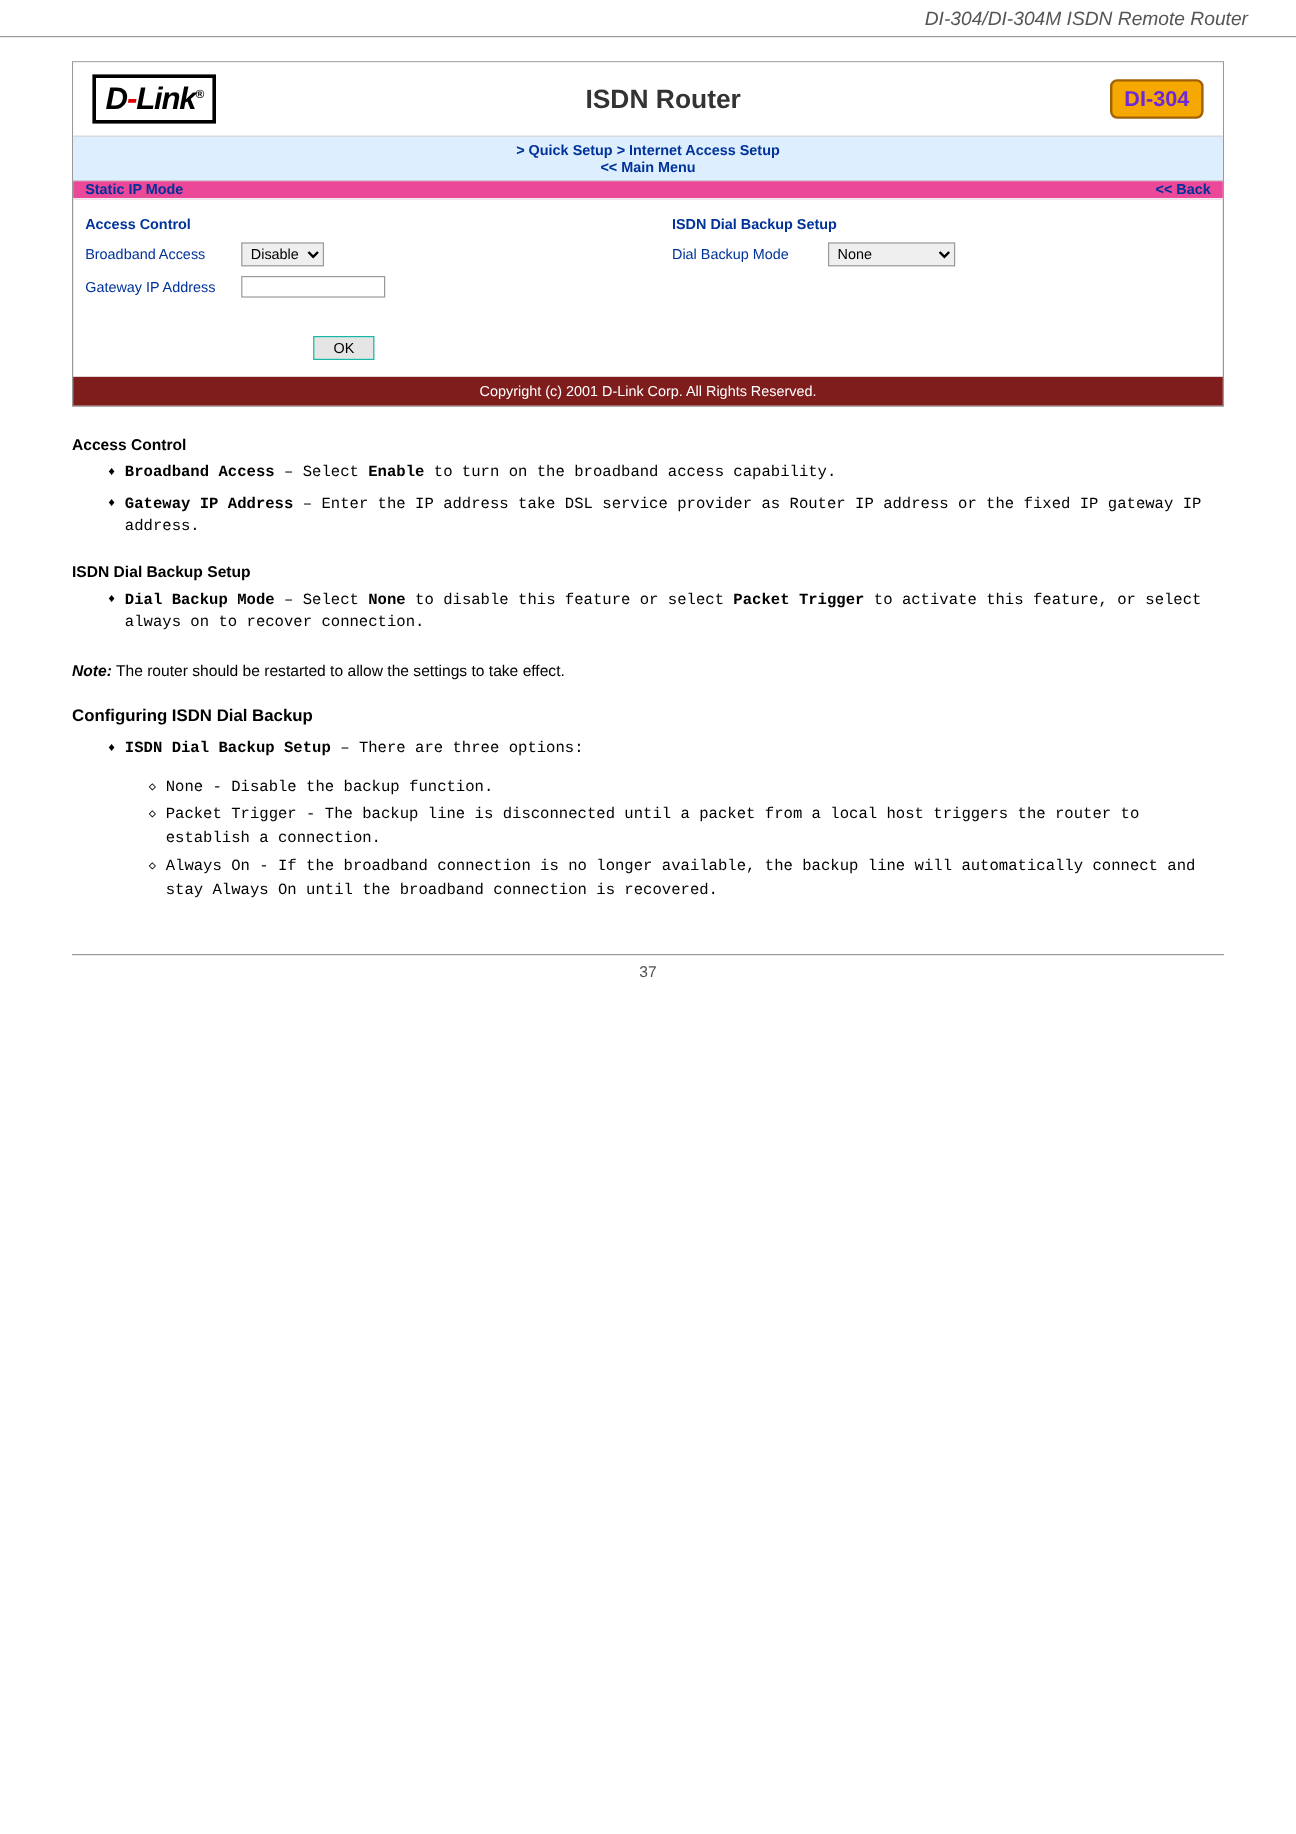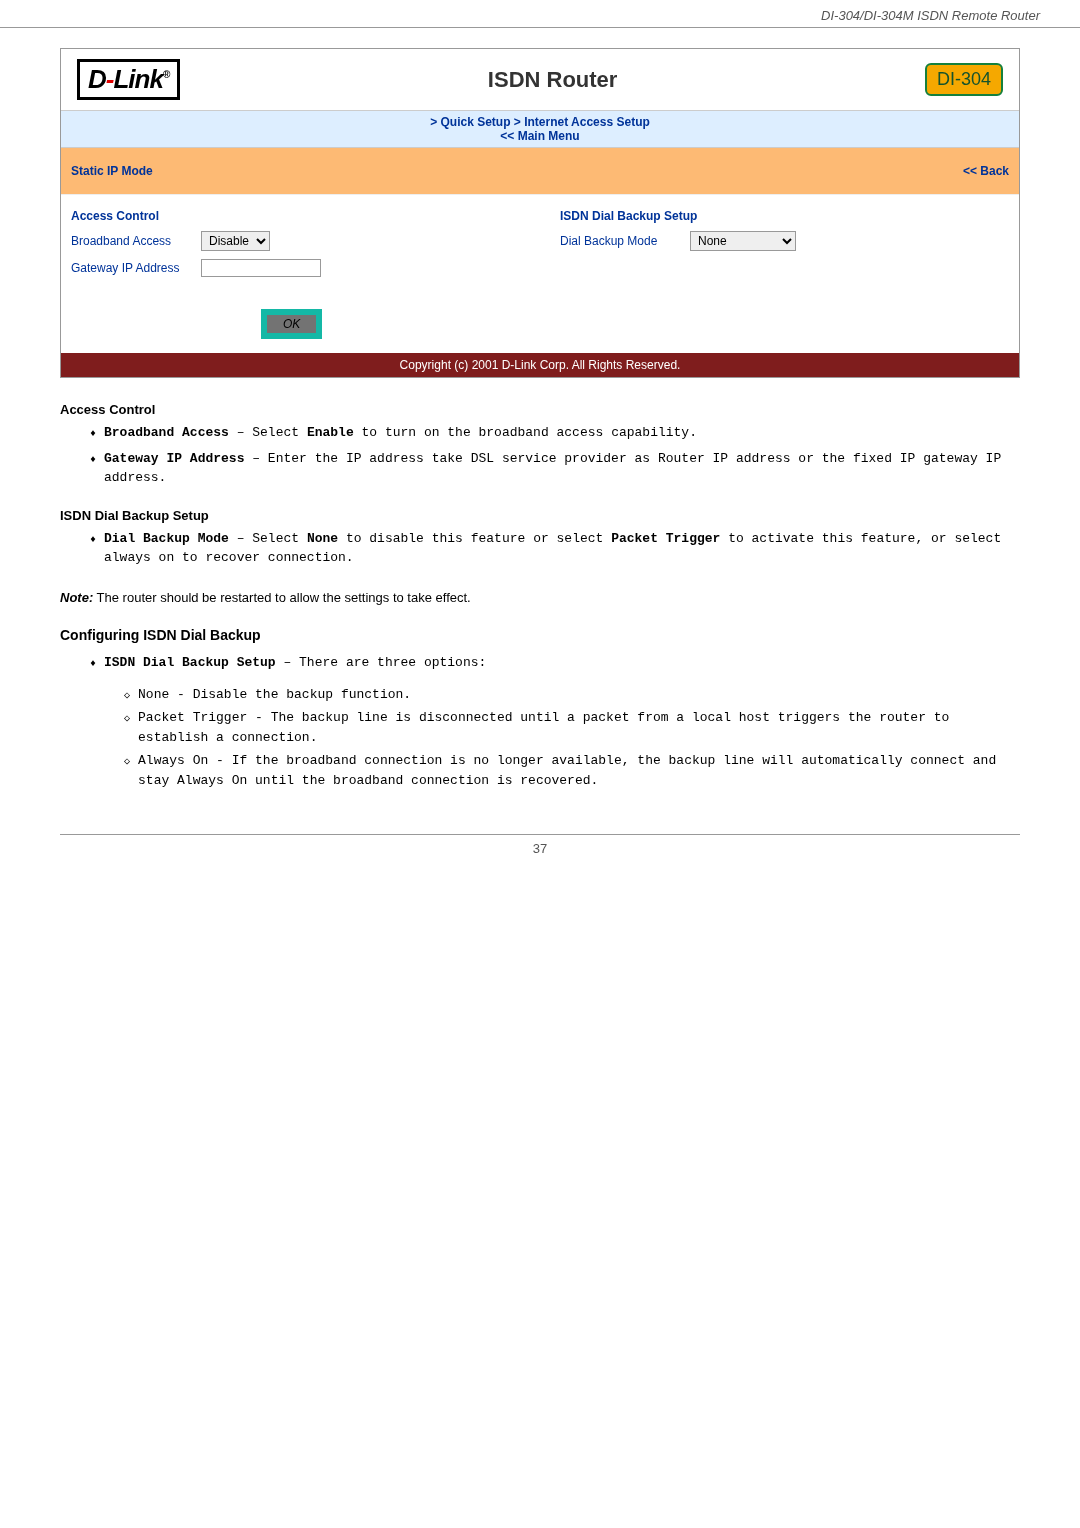--- a/index.html
+++ b/index.html
@@ -14,21 +14,21 @@
     }
 
     
     .page-header {
       display: flex;
       justify-content: flex-end;
       padding: 8px 40px 4px 40px;
       border-bottom: 1px solid #999;
     }
     .page-header-title {
-      font-size: 13px;
+      font-size: 16px;
       color: #555;
       font-style: italic;
     }
 
     
     .page-body {
       padding: 20px 60px 40px 60px;
     }
 
     
@@ -69,26 +69,26 @@
     .router-model-title {
       font-size: 22px;
       font-weight: bold;
       color: #333;
       flex: 1;
       text-align: center;
     }
 
     .model-badge {
       background: #f5a800;
-      color: #14532d;
-      font-weight: normal;
+      color: #6d28d9;
+      font-weight: bold;
       font-size: 18px;
       padding: 4px 10px;
       border-radius: 6px;
-      border: 2px solid #15803d;
+      border: 2px solid #a16207;
     }
 
     
     .router-nav {
       background: #ddeeff;
       padding: 4px 10px;
       display: flex;
       justify-content: space-between;
       align-items: center;
       border-bottom: 1px solid #ccc;
@@ -105,22 +105,22 @@
     }
     .router-nav .main-menu-link {
       color: #003399;
       font-weight: bold;
       text-decoration: none;
       font-size: 12px;
     }
 
     
     .static-ip-bar {
-      background: #fdba74;
-      padding: 16px 10px;
+      background: #ec4899;
+      padding: 0 10px;
       display: flex;
       justify-content: space-between;
       align-items: center;
       border-bottom: 1px solid #eee;
       font-size: 12px;
     }
     .static-ip-bar .static-ip-label {
       font-weight: bold;
       color: #003399;
     }
@@ -171,24 +171,23 @@
       width: 120px;
     }
 
     
     .ok-row {
       padding: 10px 10px 14px 200px;
     }
     .ok-btn {
       font-size: 12px;
       padding: 2px 16px;
-      border: 6px solid #14b8a6;
-      background: #737373;
+      border: 1px solid #14b8a6;
+      background: #e5e5e5;
       cursor: pointer;
-      font-style: italic;
     }
 
     
     .router-footer {
       background: #7f1d1d;
       color: #fff;
       text-align: center;
       padding: 5px;
       font-size: 12px;
     }

